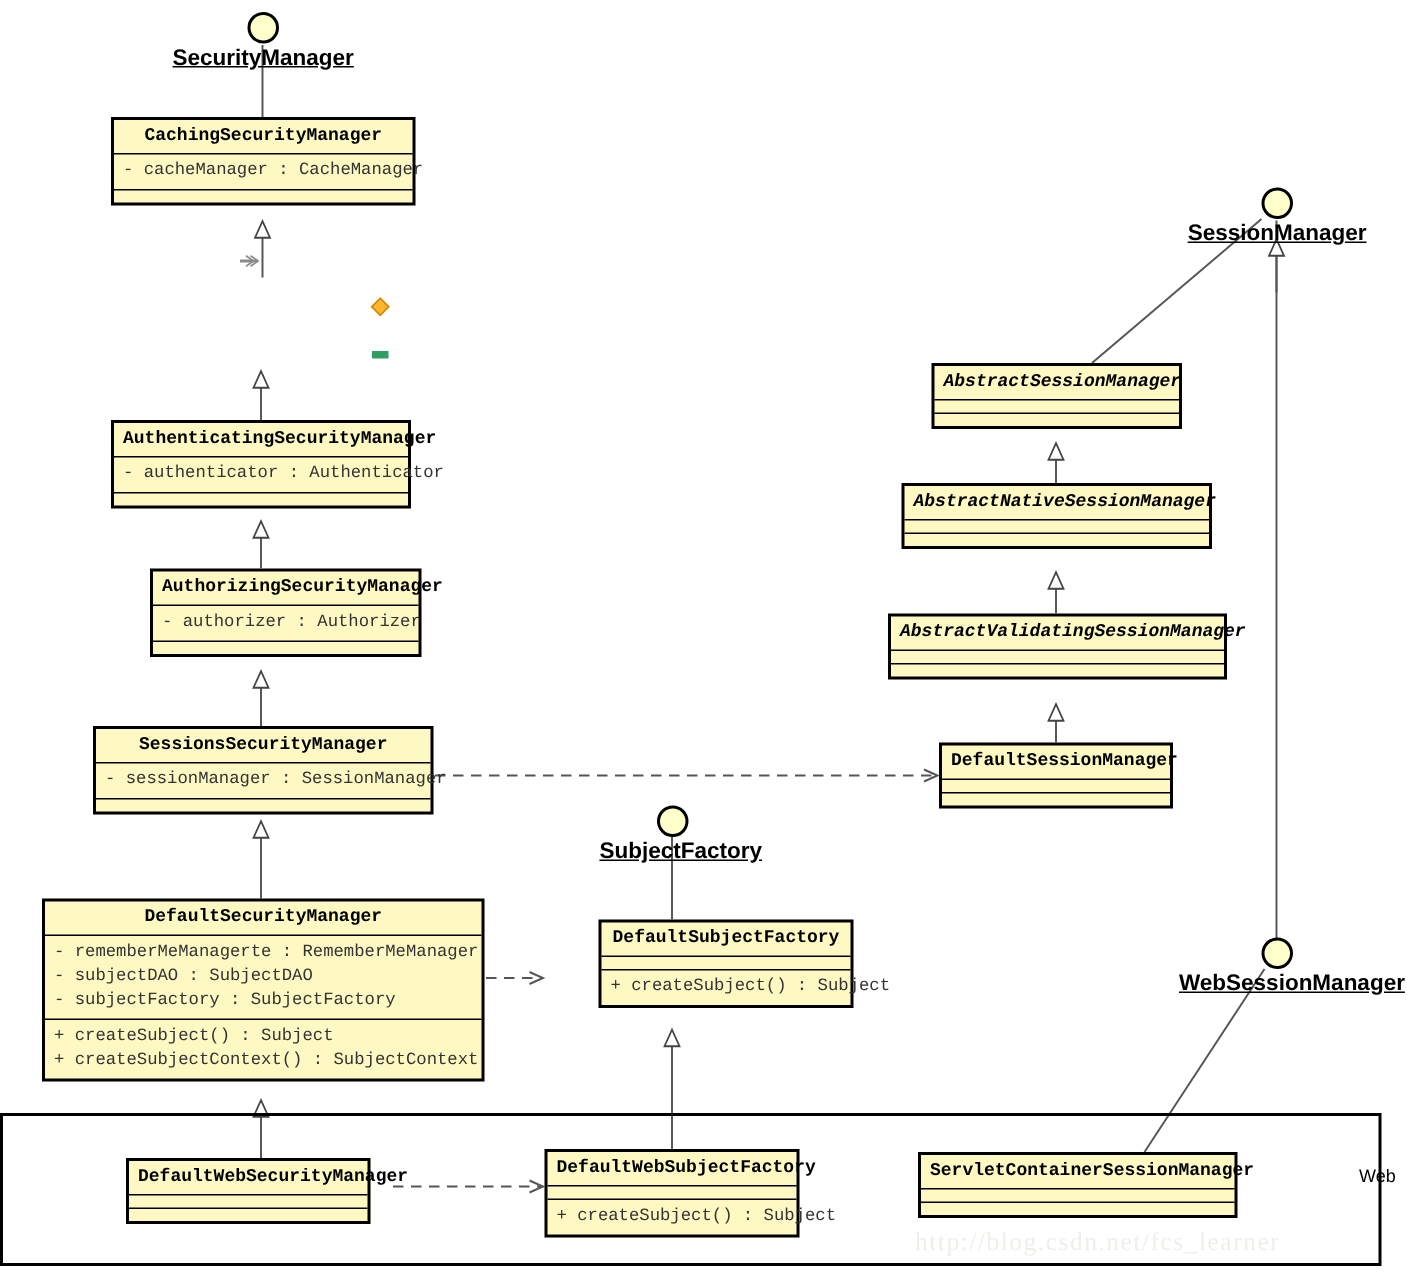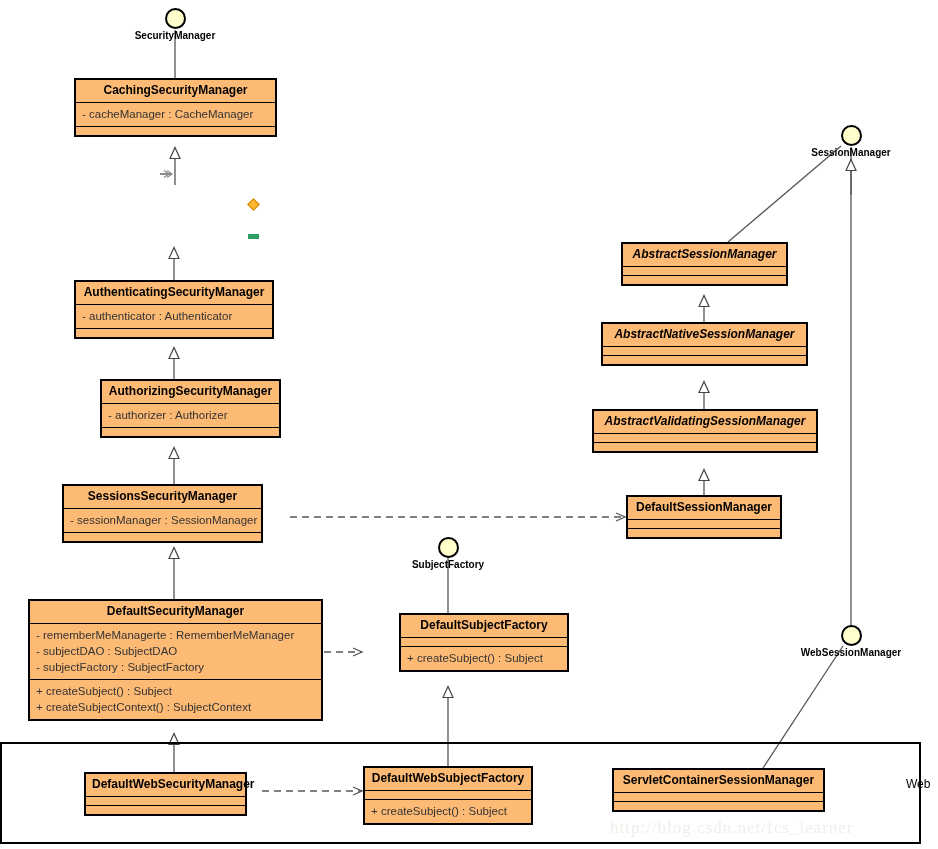--- a/index.html
+++ b/index.html
@@ -22,23 +22,24 @@
     top: 0;
     width: 938px;
     height: 849px;
     pointer-events: none;
   }
 
   
   .uml-class {
     position: absolute;
     box-sizing: border-box;
-    background: #fdba74;
+    background: #fef9c3;
     border: 2px solid #000000;
     z-index: 5;
+    font-family: Liberation Mono, monospace;
   }
   .uml-name {
     text-align: center;
     font-size: 12px;
     font-weight: bold;
     color: #000000;
     padding: 4px 6px 5px 6px;
     border-bottom: 1px solid #000000;
     white-space: nowrap;
     line-height: 13px;
@@ -72,26 +73,27 @@
   .lollipop .ball {
     width: 21px;
     height: 21px;
     border-radius: 50%;
     background: #ffffcc;
     border: 2px solid #000000;
     box-sizing: border-box;
     margin: 0 auto;
   }
   .lollipop .lollipop-label {
-    font-size: 10px;
+    font-size: 15px;
     font-weight: bold;
     color: #000000;
     white-space: nowrap;
-    text-align: center;
+    text-align: right;
     margin-top: 1px;
+    text-decoration: underline;
   }
 
   
   .package-frame {
     position: absolute;
     box-sizing: border-box;
     border: 2px solid #000000;
     background: transparent;
     z-index: 1;
   }
@@ -248,21 +250,21 @@
   </div>
 
   <div class="uml-class" style="left:100px; top:379px; width:181px;">
     <div class="uml-name">AuthorizingSecurityManager</div>
     <div class="uml-compartment">
       <div class="uml-member">- authorizer : Authorizer</div>
     </div>
     <div class="uml-compartment empty"></div>
   </div>
 
-  <div class="uml-class" style="left:62px; top:484px; width:201px;">
+  <div class="uml-class" style="left:62px; top:484px; width:227px;">
     <div class="uml-name">SessionsSecurityManager</div>
     <div class="uml-compartment">
       <div class="uml-member">- sessionManager : SessionManager</div>
     </div>
     <div class="uml-compartment empty"></div>
   </div>
 
   <div class="uml-class" style="left:28px; top:599px; width:295px;">
     <div class="uml-name">DefaultSecurityManager</div>
     <div class="uml-compartment">

